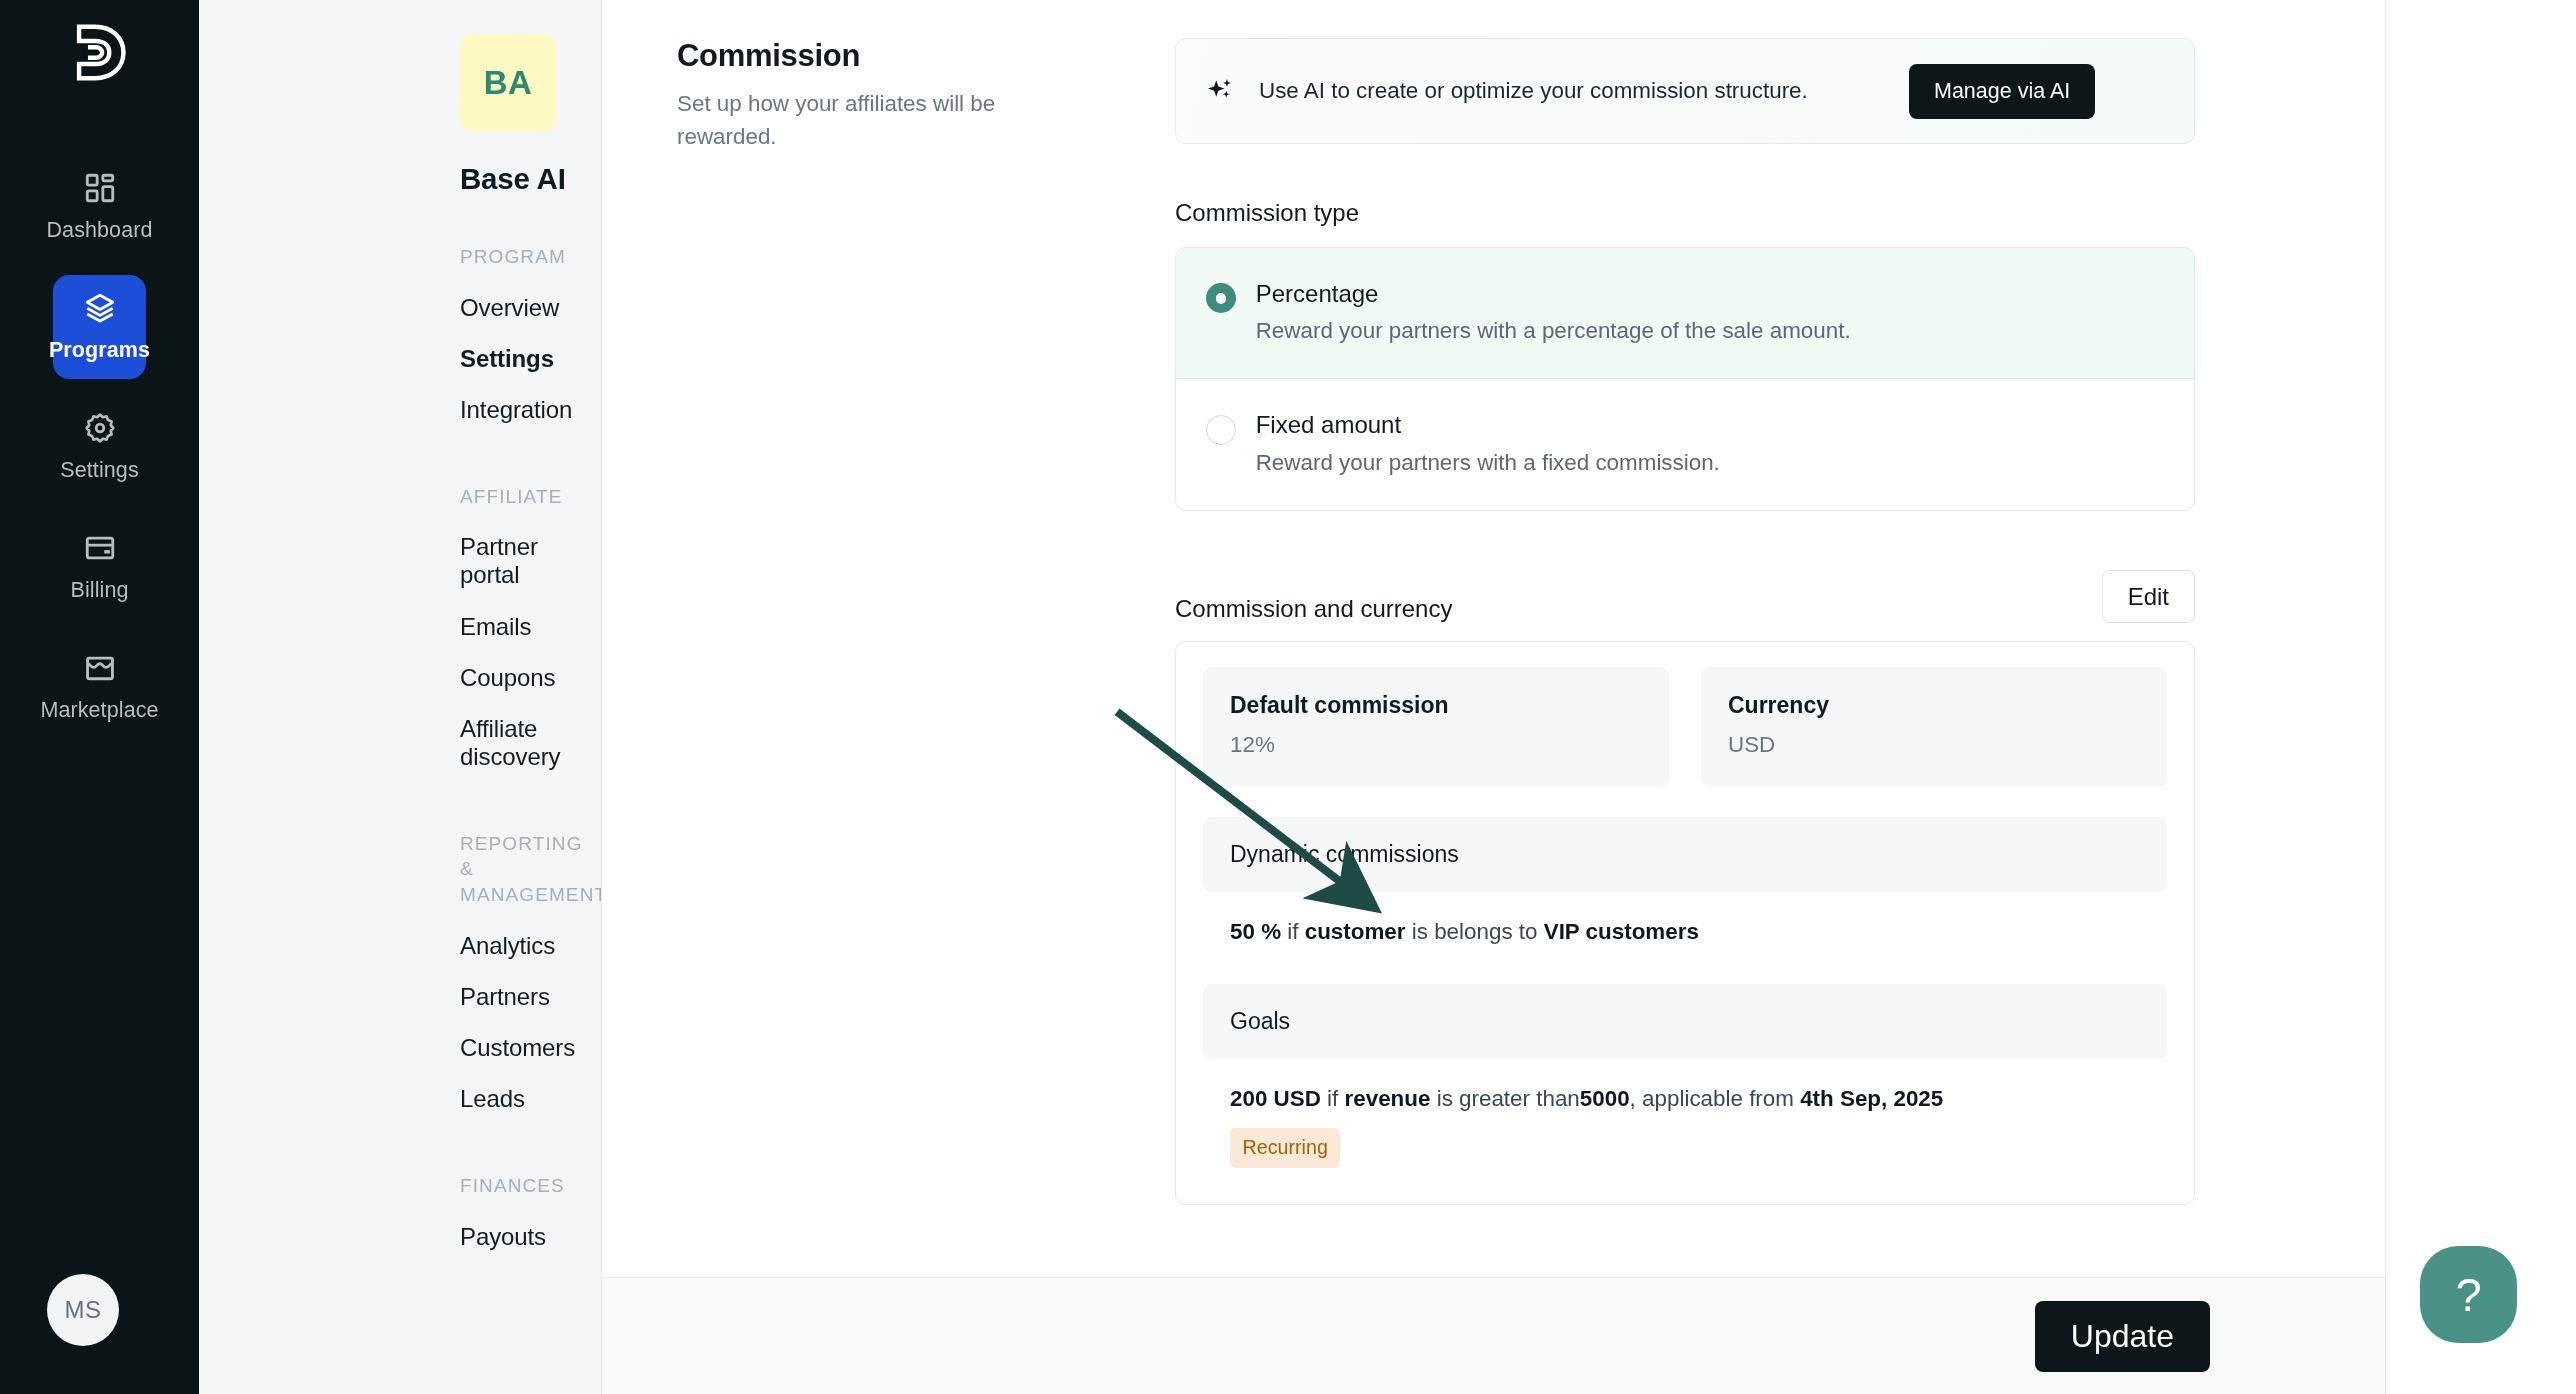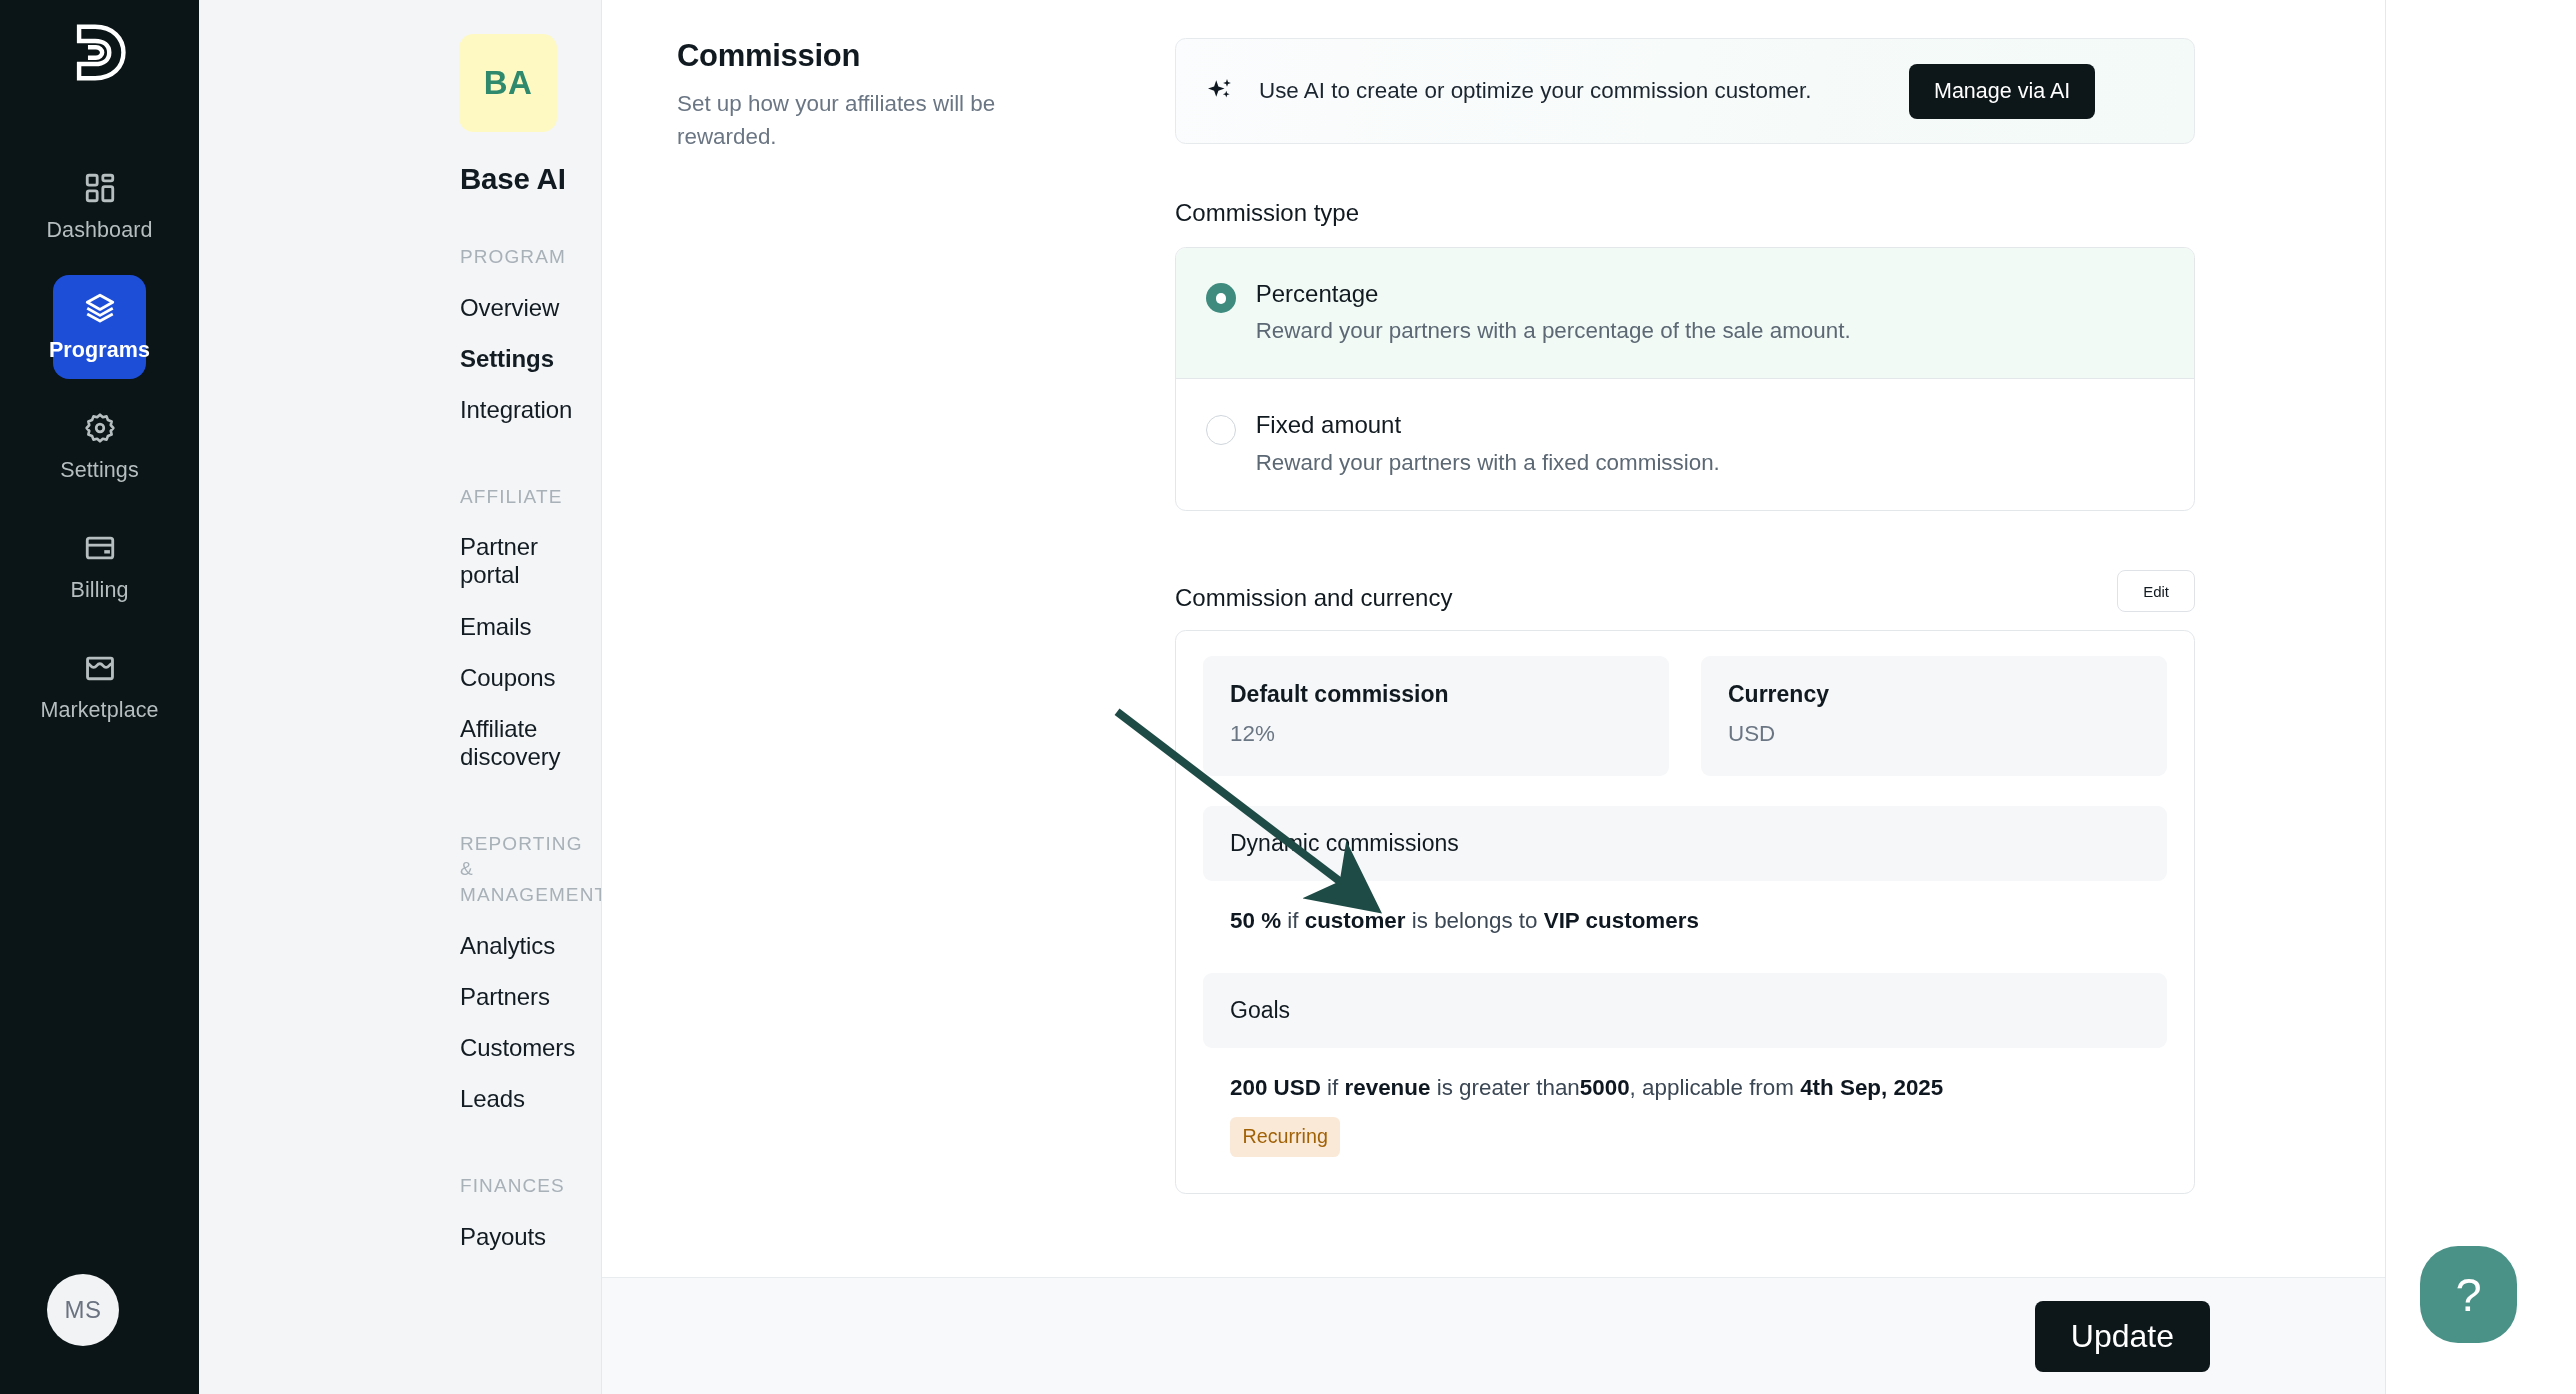--- a/index.html
+++ b/index.html
@@ -118,21 +118,21 @@
   }
   .radio-title { font-size: 24px; color: #111a20; font-weight: 400; }
   .radio-desc { font-size: 22.4px; color: #5c6874; margin-top: 10.7px; }
 
   .sec-head-row {
     display: flex; align-items: flex-end; justify-content: space-between;
     margin: 59px 0 18px 0;
   }
   .btn-ghost {
     border: 1.8px solid #dfe3e8; background: #fff; border-radius: 8px;
-    font-size: 15px; font-family: inherit; color: #111a20;
+    font-size: 24px; font-family: inherit; color: #111a20;
     padding: 11.6px 25px; cursor: pointer;
   }
 
   .panel { border: 1.8px solid #e3e7ea; border-radius: 10.7px; padding: 25px 27px 30px 27px; }
   .kv-grid { display: flex; gap: 32px; }
   .kv-box {
     flex: 1 1 0; background: #f5f7f9; border-radius: 9px;
     padding: 25px 27px 29px 27px;
   }
   .kv-k { font-size: 23px; font-weight: 700; color: #111a20; }
@@ -302,21 +302,21 @@
         <div class="col-right">
 
           <div class="ai-banner">
             <span>
               <svg width="30" height="30" viewBox="0 0 24 24" aria-hidden="true">
                 <path d="M8.2 4.2 9.9 9.1 14.8 10.8 9.9 12.5 8.2 17.4 6.5 12.5 1.6 10.8 6.5 9.1 Z" fill="#0f1821"></path>
                 <path d="M16.8 3.2 17.6 5.5 19.9 6.3 17.6 7.1 16.8 9.4 16 7.1 13.7 6.3 16 5.5 Z" fill="#0f1821"></path>
                 <path d="M16.2 12.6 16.9 14.6 18.9 15.3 16.9 16 16.2 18 15.5 16 13.5 15.3 15.5 14.6 Z" fill="#0f1821"></path>
               </svg>
             </span>
-            <div class="ai-text">Use AI to create or optimize your commission customer.</div>
+            <div class="ai-text">Use AI to create or optimize your commission structure.</div>
             <button class="btn-dark">Manage via AI</button>
           </div>
 
           <div class="sec-label">Commission type</div>
           <div class="radio-card">
             <div class="radio-row sel">
               <span class="radio-dot on"></span>
               <div>
                 <div class="radio-title">Percentage</div>
                 <div class="radio-desc">Reward your partners with a percentage of the sale amount.</div>

